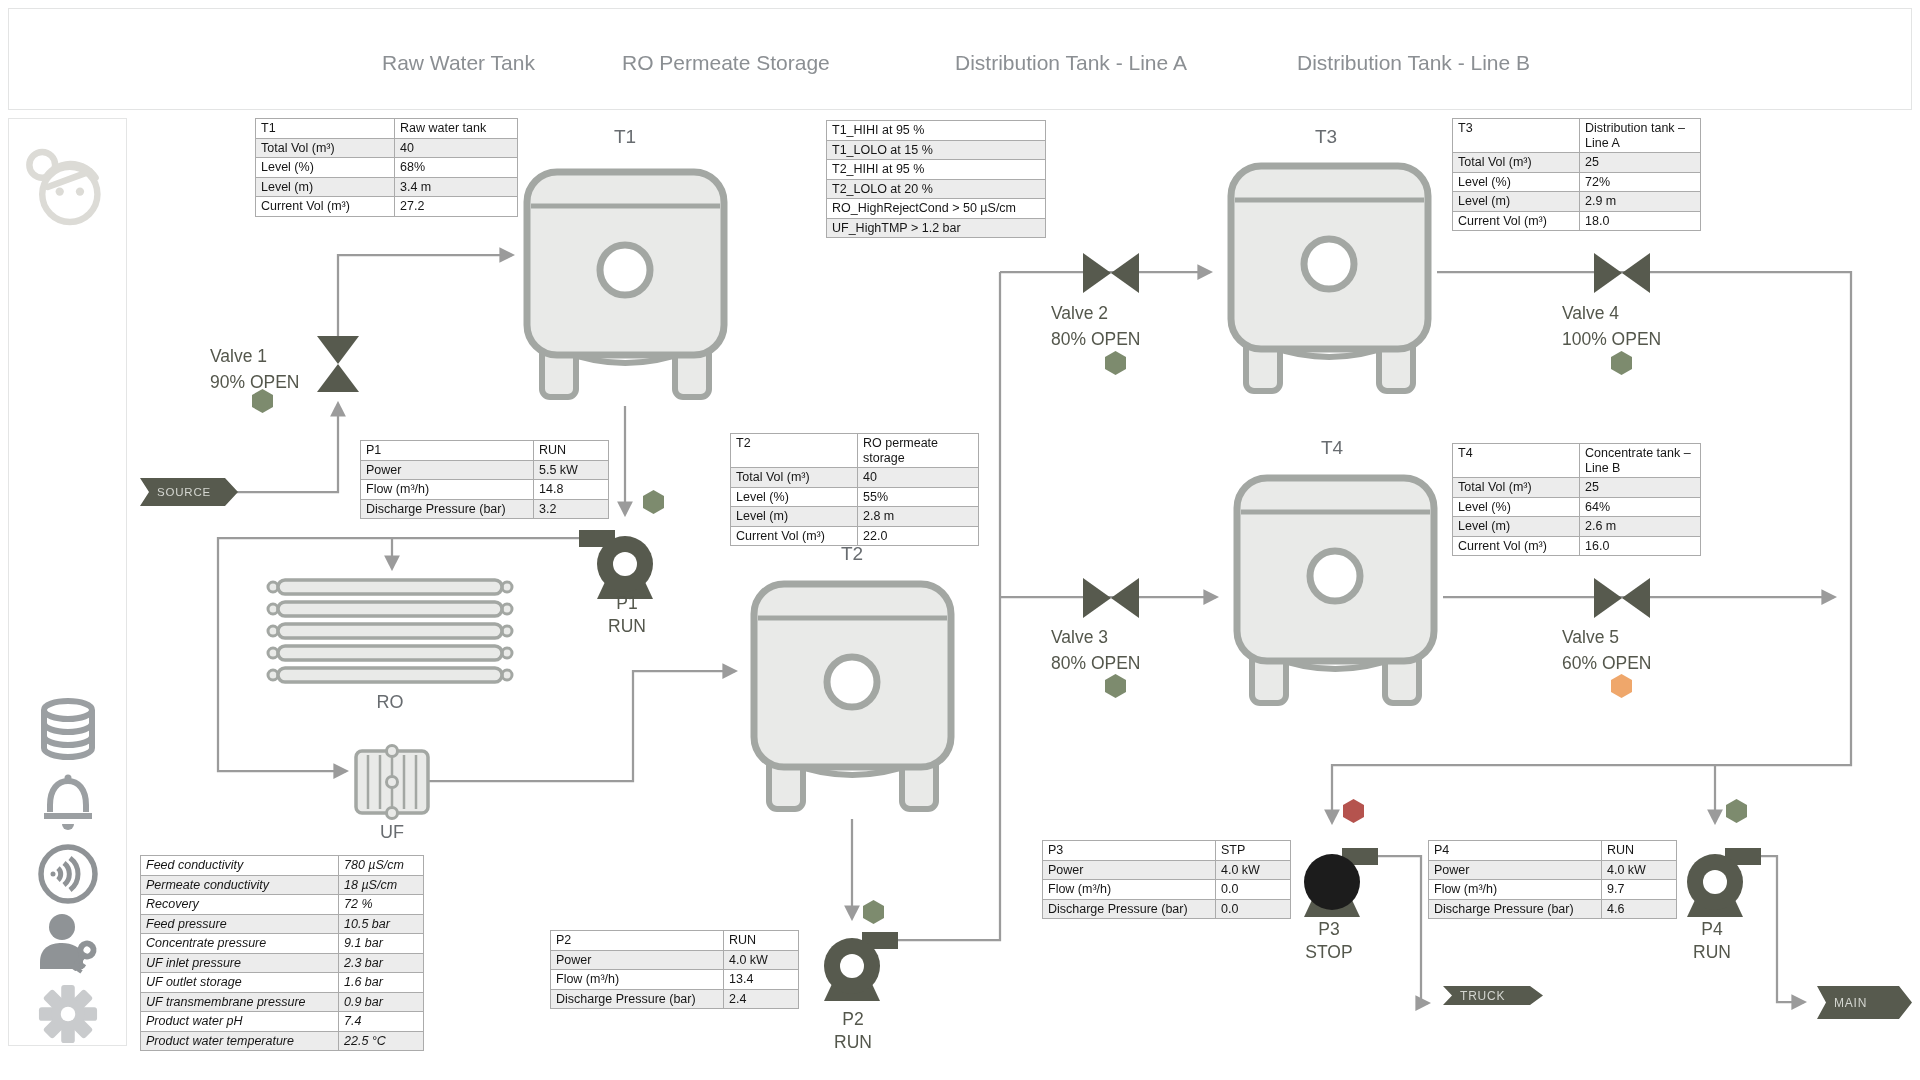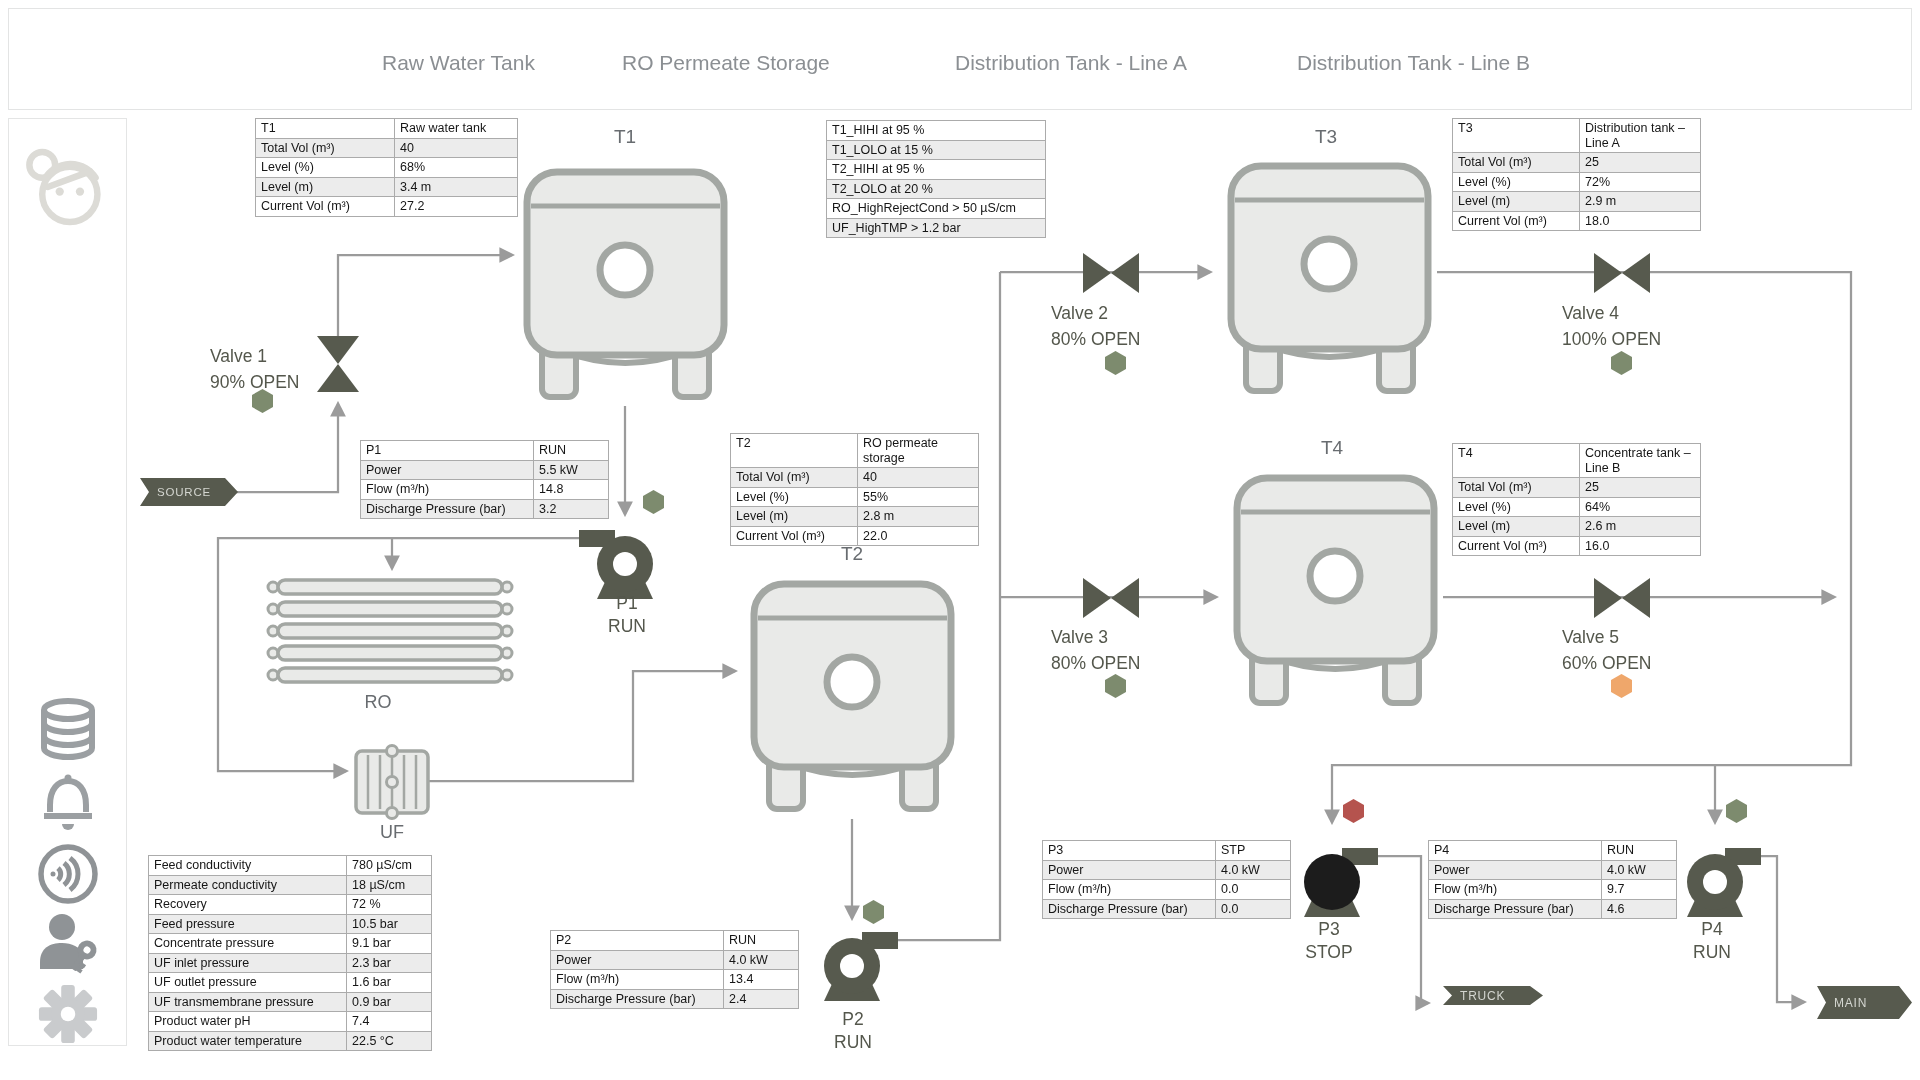--- a/index.html
+++ b/index.html
@@ -28,21 +28,21 @@
   .tbl .tr:nth-child(even){background:#ececec;}
   .tbl .td{display:table-cell;border:1px solid #ababab;padding:2px 5px;vertical-align:top;line-height:14.5px;}
   .tbl-t1{left:255px;top:118px;} .tbl-t1 .td:first-child{width:128px;} .tbl-t1 .td:last-child{width:112px;}
   .tbl-alarms{left:815px;top:120px;margin-left:11px;} .tbl-alarms .td{width:208px;}
   .tbl-t3{left:1452px;top:118px;} .tbl-t2{left:730px;top:433px;} .tbl-t4{left:1452px;top:443px;}
   .tbl-t2 .td:first-child,.tbl-t3 .td:first-child,.tbl-t4 .td:first-child{width:116px;}
   .tbl-t2 .td:last-child,.tbl-t3 .td:last-child,.tbl-t4 .td:last-child{width:110px;}
   .tbl-p1{left:360px;top:440px;} .tbl-p2{left:550px;top:930px;} .tbl-p3{left:1042px;top:840px;} .tbl-p4{left:1428px;top:840px;}
   .tbl-p1 .td:first-child,.tbl-p2 .td:first-child,.tbl-p3 .td:first-child,.tbl-p4 .td:first-child{width:162px;}
   .tbl-p1 .td:last-child,.tbl-p2 .td:last-child,.tbl-p3 .td:last-child,.tbl-p4 .td:last-child{width:64px;}
-  .tbl-quality{left:148px;top:855px;} .tbl-quality .td:first-child{width:187px;} .tbl-quality .td:last-child{width:74px;}
+  .tbl-quality{left:140px;top:855px;font-style:italic;} .tbl-quality .td:first-child{width:187px;} .tbl-quality .td:last-child{width:74px;}
 
   
   .eq-label{position:absolute;width:100px;text-align:center;font-size:19px;color:#686c70;}
   .valve-label{position:absolute;width:120px;font-size:17.5px;color:#54574c;line-height:26px;white-space:nowrap;}
   .pump-label{position:absolute;width:100px;text-align:center;font-size:17.5px;color:#54574c;line-height:23px;}
 
   
   .hex{position:absolute;width:21px;height:24px;clip-path:polygon(50% 0%,100% 25%,100% 75%,50% 100%,0% 75%,0% 25%);}
 
   
@@ -213,21 +213,21 @@
       </g>
       <g stroke-width="3.5">
         <rect x="12" y="4" width="224" height="14" rx="7"></rect>
         <rect x="12" y="26" width="224" height="14" rx="7"></rect>
         <rect x="12" y="48" width="224" height="14" rx="7"></rect>
         <rect x="12" y="70" width="224" height="14" rx="7"></rect>
         <rect x="12" y="92" width="224" height="14" rx="7"></rect>
       </g>
     </g>
   </svg>
-  <div class="eq-label" style="left:328px;top:692px;font-size:18px;">RO</div>
+  <div class="eq-label" style="left:340px;top:692px;font-size:18px;">RO</div>
 
   <svg class="abs" style="left:353px;top:743px;" width="78" height="78" viewBox="0 0 78 78">
     <rect x="3" y="8" width="72" height="62" rx="6" fill="#e9eae8" stroke="#a3a7a3" stroke-width="3.5"></rect>
     <g stroke="#a3a7a3" stroke-width="2.5">
       <line x1="15" y1="12" x2="15" y2="66"></line>
         <line x1="27" y1="12" x2="27" y2="66"></line>
       <line x1="39" y1="12" x2="39" y2="66"></line>
         <line x1="51" y1="12" x2="51" y2="66"></line>
       <line x1="63" y1="12" x2="63" y2="66"></line>
     </g>
@@ -495,21 +495,21 @@
       </div>
       <div class="tr">
         <div class="td">Concentrate pressure</div>
         <div class="td">9.1 bar</div>
       </div>
       <div class="tr">
         <div class="td">UF inlet pressure</div>
         <div class="td">2.3 bar</div>
       </div>
       <div class="tr">
-        <div class="td">UF outlet pressure</div>
+        <div class="td">UF outlet storage</div>
         <div class="td">1.6 bar</div>
       </div>
       <div class="tr">
         <div class="td">UF transmembrane pressure</div>
         <div class="td">0.9 bar</div>
       </div>
       <div class="tr">
         <div class="td">Product water pH</div>
         <div class="td">7.4</div>
       </div>

